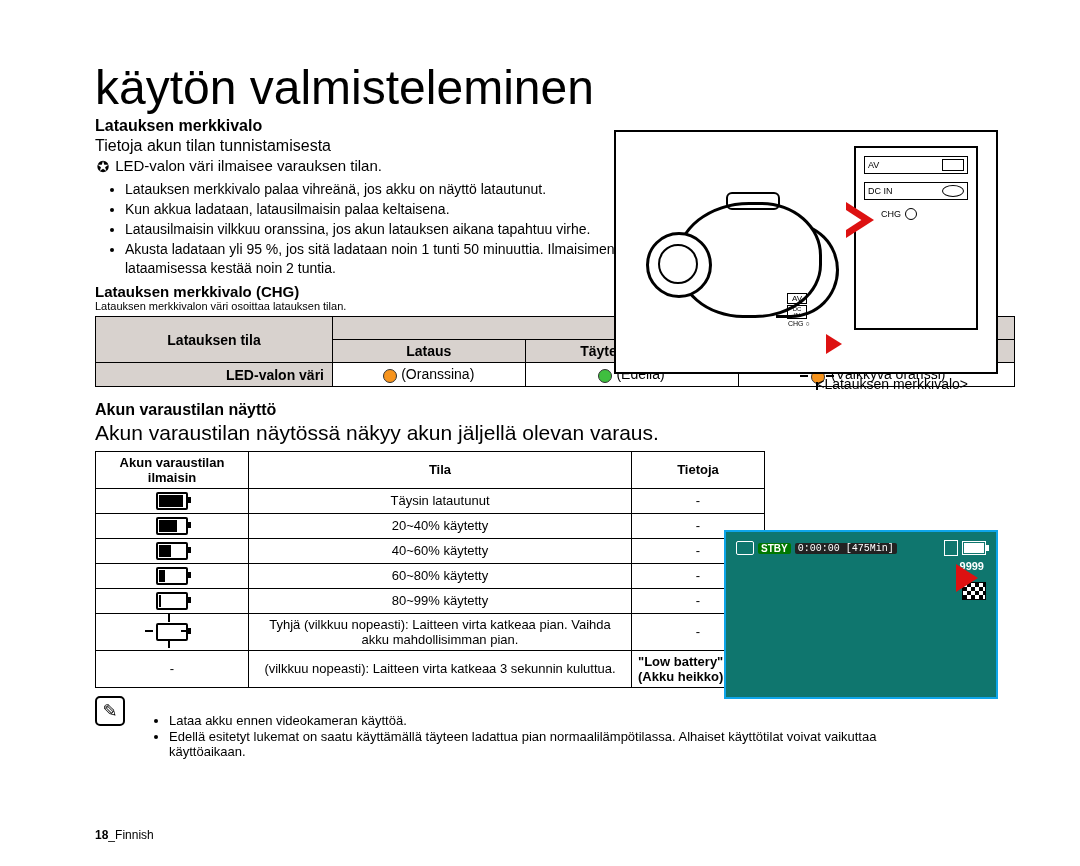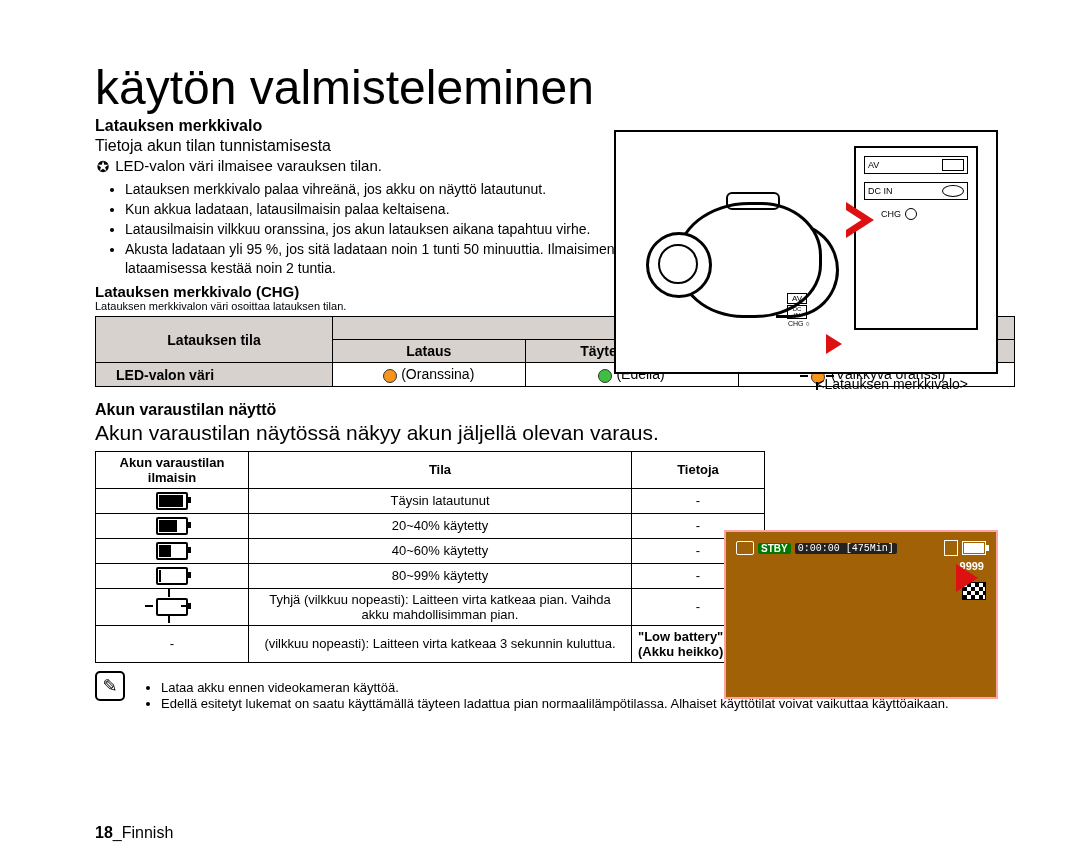--- a/index.html
+++ b/index.html
@@ -8,56 +8,56 @@
   .sect{font-size:16px;font-weight:700;margin:2px 0 2px 0}
   .sub{font-size:16px;margin:2px 0}
   .starline{font-size:15px;margin:2px 0}
   .star{display:inline-block;width:16px;text-align:center;font-size:15px;vertical-align:middle}
   .bullets{margin:4px 0 6px 30px;padding:0;font-size:14px;line-height:1.35}
   .bullets li{list-style:disc;margin:1px 0}
   .bold{font-weight:700}
   .smalltable{border-collapse:collapse;width:920px;font-size:14px;margin-top:4px}
   .smalltable th,.smalltable td{border:1px solid #000;padding:3px 8px;text-align:center}
   .smalltable .hdr{background:#d8d2ce;font-weight:700}
-  .smalltable .left{text-align:left;padding-left:20px}
+  .smalltable .left{text-align:right;padding-left:20px}
   .dot{display:inline-block;width:12px;height:12px;border-radius:50%;vertical-align:middle;margin-right:4px;border:1px solid #333}
   .orange{background:#f7941d}
   .green{background:#3fbf3f}
   .batt-table{border-collapse:collapse;width:670px;font-size:13px;margin-top:6px}
   .batt-table th,.batt-table td{border:1px solid #000;padding:3px 6px;text-align:center}
   .batt-table th{font-weight:700}
   .batt-table .msgcell{text-align:left;font-weight:700;padding-left:6px}
   .batt-icon{display:inline-block;width:28px;height:14px;border:2px solid #000;border-radius:2px;position:relative;vertical-align:middle;background:#fff}
   .batt-icon::after{content:"";position:absolute;right:-5px;top:3px;width:3px;height:6px;background:#000}
   .batt-fill{position:absolute;top:1px;bottom:1px;left:1px;background:#000}
   .notes{display:flex;align-items:flex-start;margin-top:8px;font-size:13px}
   .note-icon{width:26px;height:26px;border:2px solid #000;border-radius:5px;display:flex;align-items:center;justify-content:center;margin-right:10px;font-size:18px;flex:0 0 auto}
-  .notes ul{margin:8px;padding-left:18px}
+  .notes ul{margin:16px;padding-left:18px}
   .notes li{list-style:disc;margin:1px 0}
-  .footer{position:absolute;left:95px;bottom:24px;font-size:16px}
+  .footer{position:absolute;left:95px;bottom:24px;font-size:12px}
   .footer .pn{font-weight:700}
   
   .fig1{position:absolute;top:130px;right:30px;width:380px;height:240px;border:2px solid #000;background:#fff;overflow:hidden}
   .fig1-cap{position:absolute;top:376px;right:60px;font-size:14px}
   .cam{position:absolute;left:20px;top:40px;width:210px;height:160px}
   .cam-body{position:absolute;left:40px;top:30px;width:140px;height:110px;border:3px solid #000;border-radius:60% 50% 55% 55%/60% 55% 55% 60%;background:#fff}
   .cam-lens{position:absolute;left:10px;top:60px;width:60px;height:60px;border:3px solid #000;border-radius:50%;background:#fff}
   .cam-lens-inner{position:absolute;left:22px;top:72px;width:36px;height:36px;border:2px solid #000;border-radius:50%}
   .cam-top{position:absolute;left:90px;top:20px;width:50px;height:14px;border:2px solid #000;border-radius:6px}
   .cam-strap{position:absolute;left:140px;top:50px;width:60px;height:90px;border:3px solid #000;border-left:none;border-radius:0 50px 50px 0}
   .port-panel{position:absolute;right:18px;top:14px;width:120px;height:180px;border:2px solid #000;background:#fff}
   .port{margin:8px;border:1px solid #000;font-size:9px;padding:2px 3px;display:flex;justify-content:space-between;align-items:center}
   .port .slot{width:20px;height:10px;border:1px solid #000}
   .chg{margin:4px 25px;font-size:9px;display:flex;align-items:center}
   .chg .led{width:10px;height:10px;border:1px solid #000;border-radius:50%;margin-left:4px}
   .arrow-red{position:absolute;width:0;height:0}
   .arrow-r1{right:122px;top:70px;border-top:18px solid transparent;border-bottom:18px solid transparent;border-left:28px solid #d11}
   .arrow-r1::before{content:"";position:absolute;left:-28px;top:-18px;border-top:18px solid transparent;border-bottom:18px solid transparent;border-left:28px solid #fff;transform:scale(.55);transform-origin:left center}
   
-  .fig2{position:absolute;top:530px;right:30px;width:270px;height:165px;border:2px solid #fca5a5;background:#a16207}
+  .fig2{position:absolute;top:530px;right:30px;width:270px;height:165px;border:2px solid #0ea5e9;background:#0f766e}
   .osd{position:absolute;top:8px;left:10px;right:10px;display:flex;align-items:center;gap:4px;color:#fff;font-size:10px}
   .osd .cam-ic{width:16px;height:12px;border:1px solid #fff;border-radius:2px}
   .osd .stby{background:#070;color:#fff;padding:0 3px;border-radius:2px;font-weight:700}
   .osd .time{background:#222;color:#fff;padding:0 3px;border-radius:2px;font-family:Liberation Mono, monospace}
   .osd-right{margin-left:auto;display:flex;gap:4px;align-items:center}
   .sd{width:12px;height:14px;border:1px solid #fff}
   .bat-osd{width:22px;height:12px;border:1px solid #fff;position:relative}
   .bat-osd::after{content:"";position:absolute;right:-4px;top:3px;width:3px;height:6px;background:#fff}
   .bat-osd .f{position:absolute;inset:1px;background:#fff}
   .osd2{position:absolute;top:28px;right:12px;color:#fff;font-size:11px;font-weight:700}
@@ -134,20 +134,25 @@
           <td>-</td>
         </tr>
         <tr>
           <td><span style="position: relative; display: inline-block;"><span class="batt-icon"><span class="batt-fill" style="width: 18px;"></span></span></span></td>
           <td>20~40% käytetty</td>
           <td>-</td>
         </tr>
         <tr>
           <td><span style="position: relative; display: inline-block;"><span class="batt-icon"><span class="batt-fill" style="width: 12px;"></span></span></span></td>
           <td>40~60% käytetty</td>
+          <td>-</td>
+        </tr>
+        <tr>
+          <td><span style="position: relative; display: inline-block;"><span class="batt-icon"><span class="batt-fill" style="width: 6px;"></span></span></span></td>
+          <td>60~80% käytetty</td>
           <td>-</td>
         </tr>
         <tr>
           <td><span style="position: relative; display: inline-block;"><span class="batt-icon"><span class="batt-fill" style="width: 1.92px;"></span></span></span></td>
           <td>80~99% käytetty</td>
           <td>-</td>
         </tr>
         <tr>
           <td><span style="position: relative; display: inline-block;"><span class="batt-icon"><span class="batt-fill" style="width: 0px;"></span></span><span class="ray" style="left: -8px; top: 4px; transform: rotate(90deg);"></span><span class="ray" style="left: 28px; top: 4px; transform: rotate(90deg);"></span><span class="ray" style="left: 12px; top: -9px;"></span><span class="ray" style="left: 12px; top: 17px;"></span></span></td>
           <td>Tyhjä (vilkkuu nopeasti): Laitteen virta katkeaa pian. Vaihda akku mahdollisimman pian.</td>

